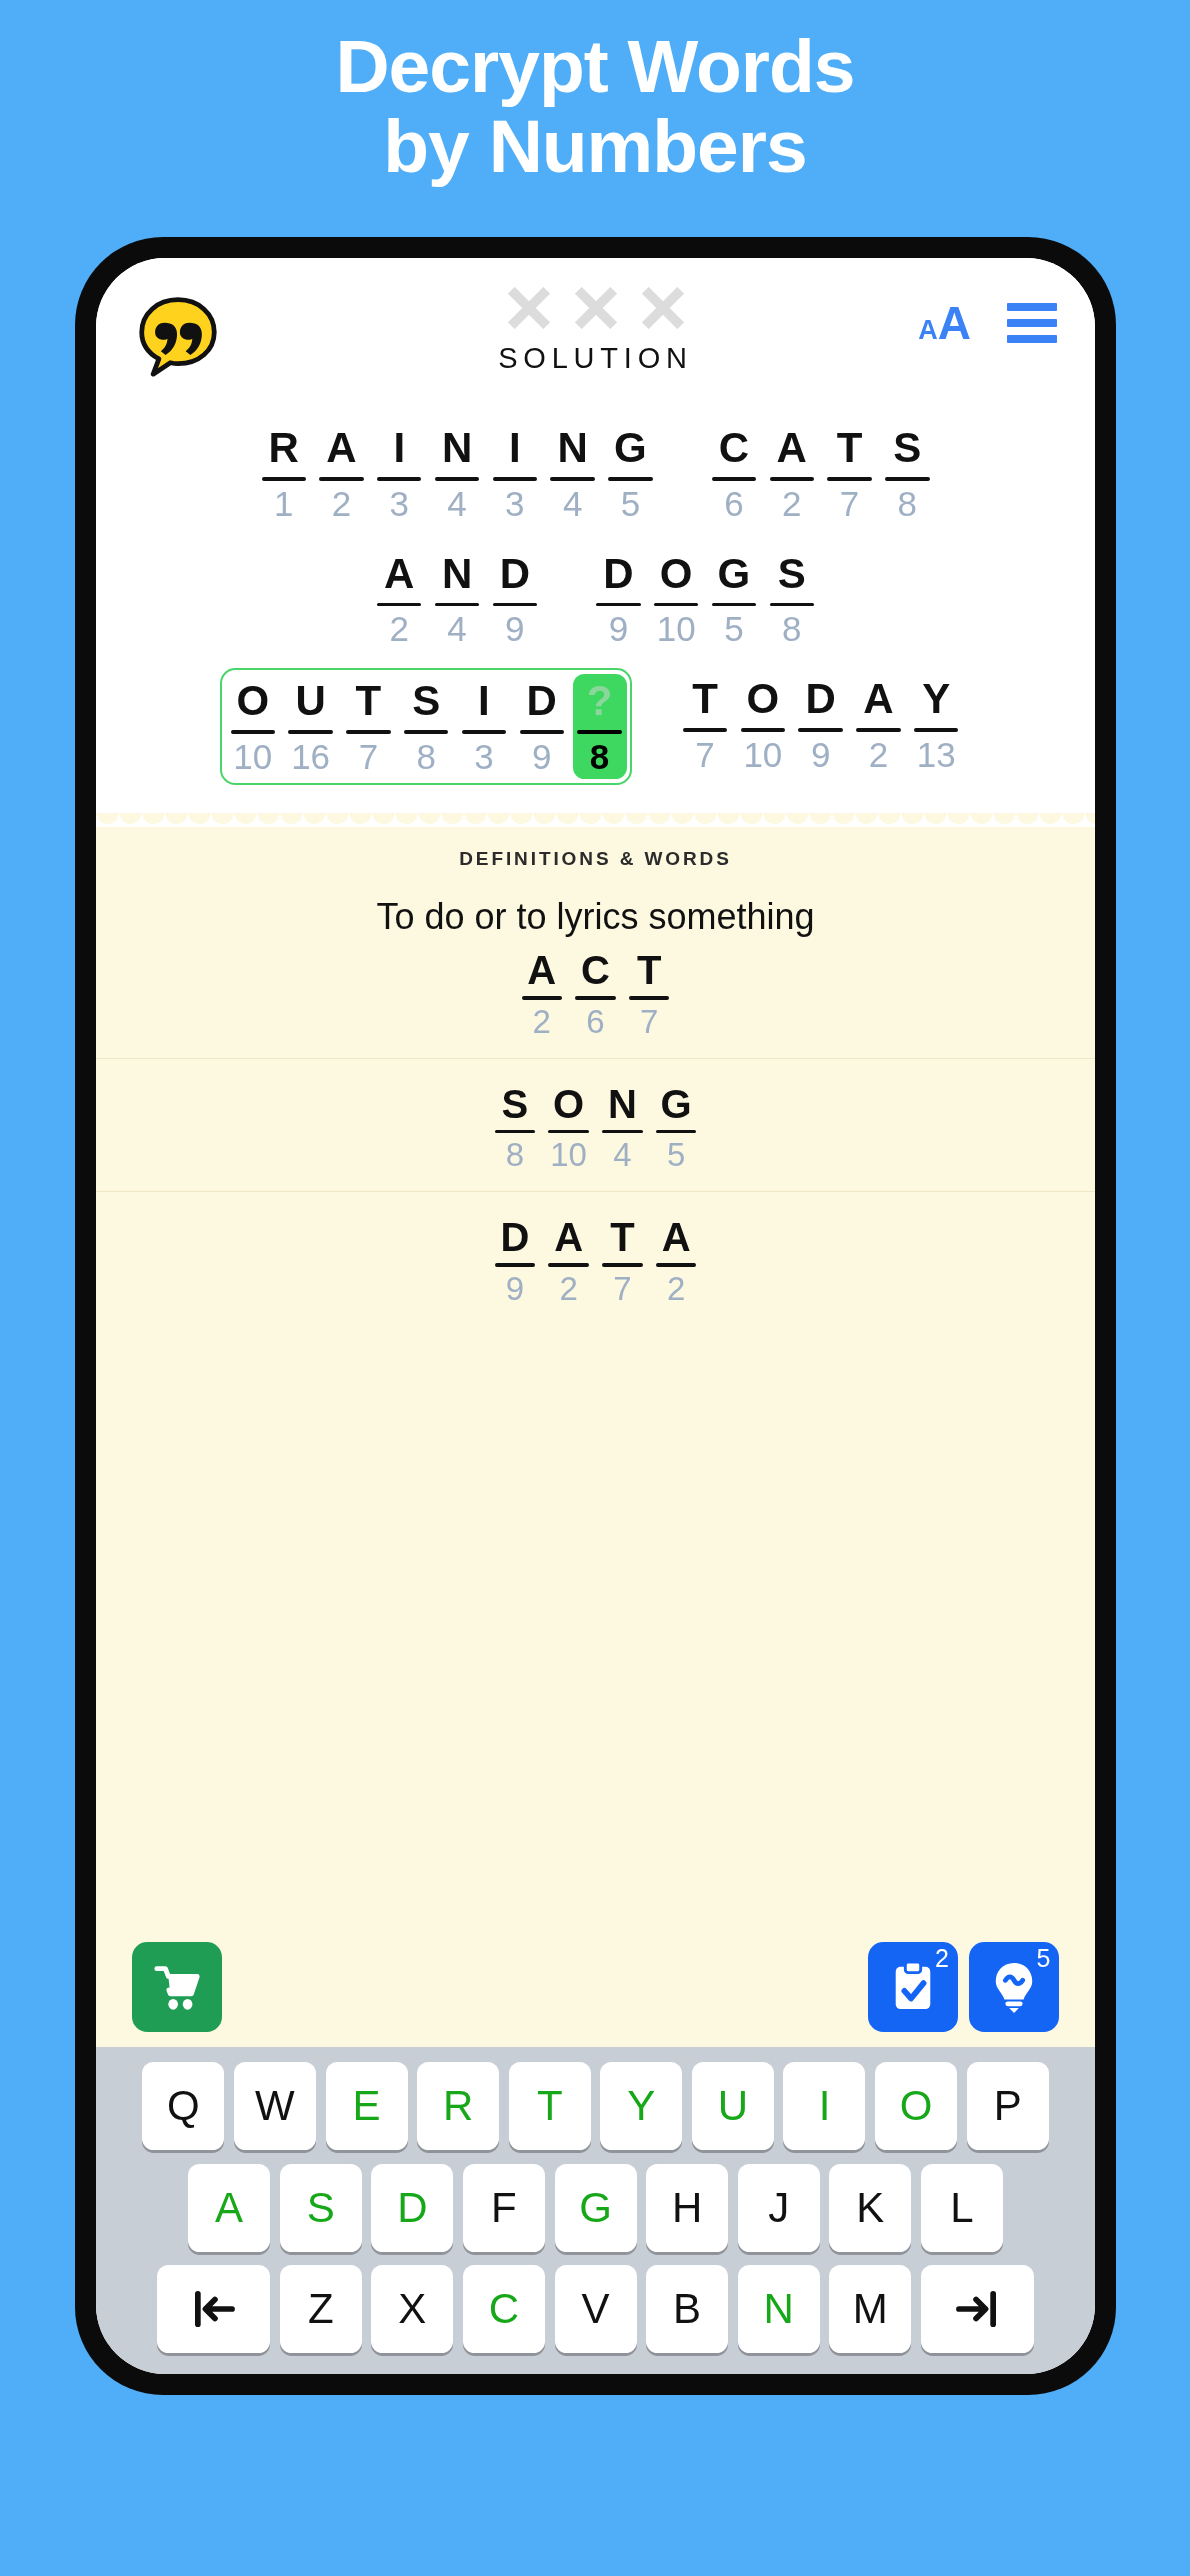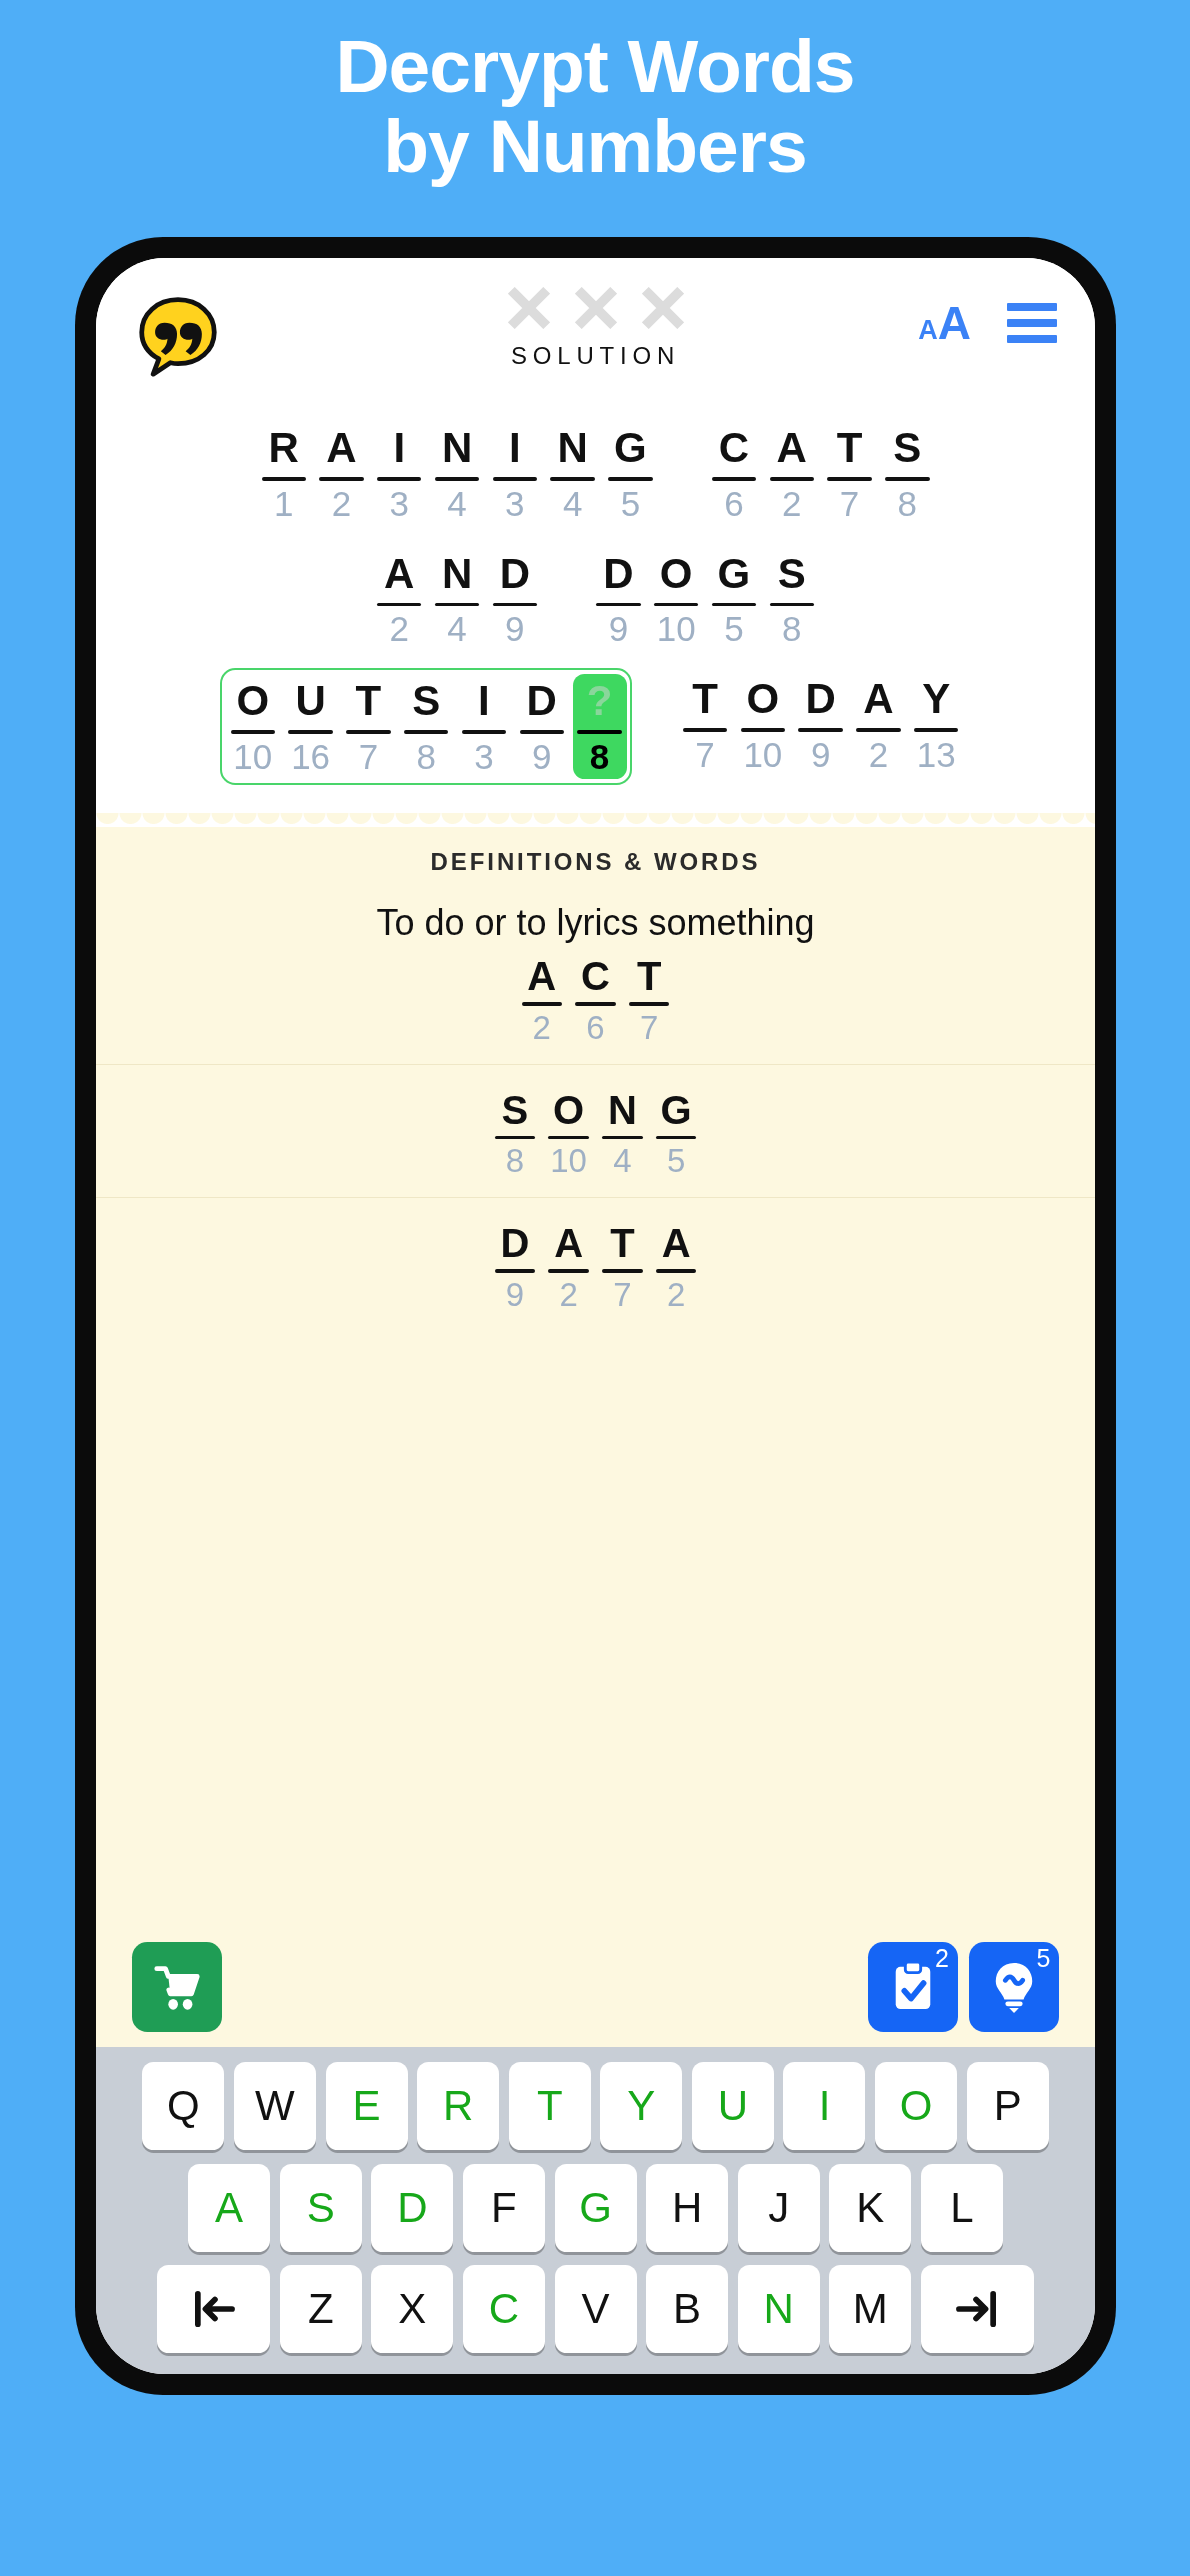--- a/index.html
+++ b/index.html
@@ -62,21 +62,21 @@
   }
   .header-center {
     position: absolute;
     left: 0; right: 0; top: 29px;
     text-align: center;
   }
   .x-marks { display: flex; justify-content: center; gap: 25px; }
   .x-mark { width: 42px; height: 42px; }
   .solution-label {
     margin-top: 13.4px;
-    font-size: 24px;
+    font-size: 29px;
     letter-spacing: 5.8px;
     color: #111;
     font-weight: 500;
   }
   .header-right {
     position: absolute;
     right: 38px; top: 42px;
     display: flex; align-items: center; gap: 36px;
   }
   .aA { color: #3B82F6; font-weight: 600; line-height: 1; }
@@ -146,21 +146,21 @@
 
   
   .definitions {
     background: #FDF8E0;
     flex: 1 1 auto;
     padding-top: 21px;
     position: relative;
   }
   .def-heading {
     text-align: center;
-    font-size: 24px;
+    font-size: 19px;
     letter-spacing: 2.9px;
     font-weight: bold;
     color: #2b2b2b;
     margin-bottom: 17px;
   }
   .def-block { padding: 9.6px 0 17px 0; }
   .def-block + .def-block { border-top: 1.9px solid #EFE7C6; padding-top: 21px; }
   .def-text {
     text-align: center;
     font-size: 36px;

